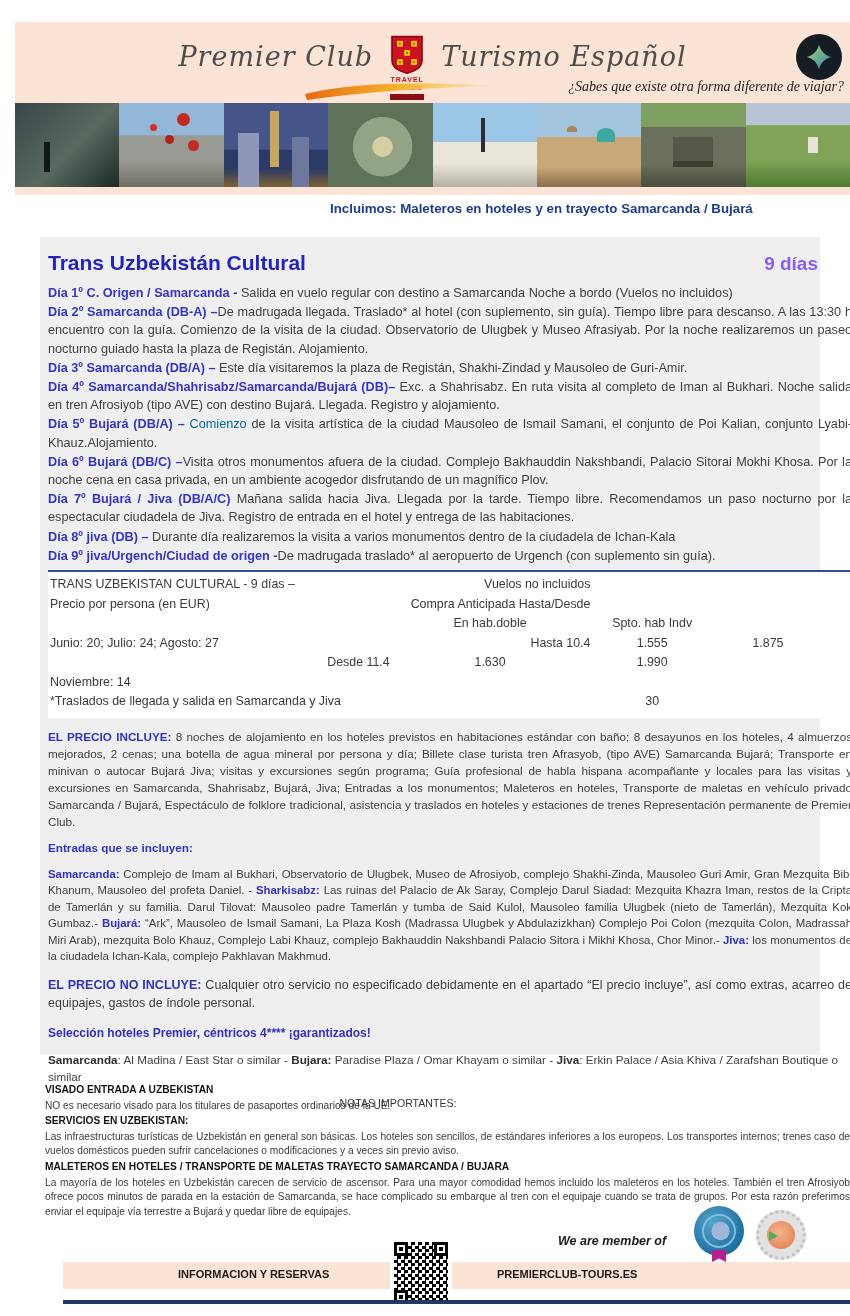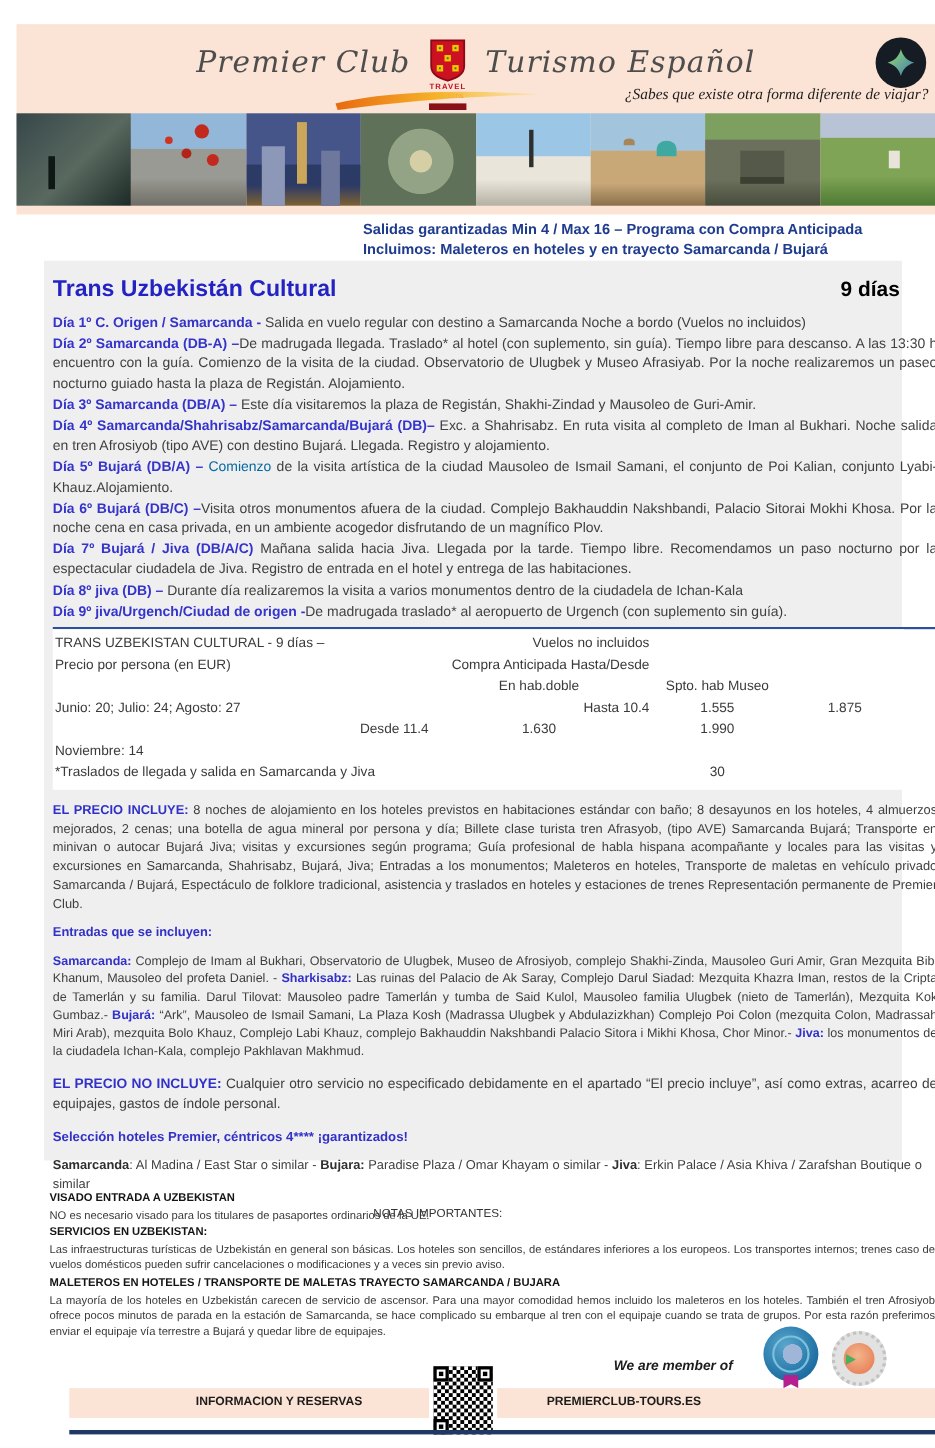--- a/index.html
+++ b/index.html
@@ -46,21 +46,21 @@
 
   
   .banner{position:absolute;top:200px;left:330px;width:520px;font-weight:bold;font-size:13.3px;
           line-height:18px;color:#1e3b8e;}
 
   
   .panel{position:absolute;top:237px;left:40px;width:780px;height:818px;background:#f0eff0;}
   .panel-inner{padding:14px 0 0 8px;}
   .title-row{display:flex;justify-content:space-between;align-items:baseline;width:770px;}
   .doc-title{font-size:21px;font-weight:bold;color:#2323c3;}
-  .doc-days{font-size:19px;font-weight:bold;color:#000000;}
+  .doc-days{font-size:19px;font-weight:bold;color:#8b5cf6;}
 
   .days{width:804px;margin-top:9px;}
   .days p{margin:1px 0;font-size:12.7px;line-height:18.2px;text-align:justify;}
   .dh{color:#3434cb;font-weight:bold;}
   .dh2{color:#0369a1;margin-top:40px;}
 
   .hr-blue{width:804px;border:none;border-top:2px solid #2e4ea0;margin:5px 0 0 0;}
 
   .price-table{width:772px;background:#fff;padding:3px 0 6px 2px;font-size:12.4px;color:#3a3a3a;}
   .trow{display:grid;grid-template-columns:44% 26% 16% 14%;line-height:19.5px;}
@@ -177,21 +177,20 @@
     <div class="photo p2"></div>
     <div class="photo p3"></div>
     <div class="photo p4"></div>
     <div class="photo p5"></div>
     <div class="photo p6"></div>
     <div class="photo p7"></div>
     <div class="photo p8"></div>
   </div>
 
   <div class="banner">
-    <div>Salidas garantizadas Min 4 / Max 16 – Programa con Compra Anticipada</div>
     <div>Incluimos: Maleteros en hoteles y en trayecto Samarcanda / Bujará</div>
   </div>
 
   <div class="panel">
     <div class="panel-inner">
       <div class="title-row">
         <span class="doc-title">Trans Uzbekistán Cultural</span>
         <span class="doc-days">9 días</span>
       </div>
 
@@ -216,21 +215,21 @@
             <span></span>
             <span></span>
         </div>
         <div class="trow">
           <span>Precio por persona (en EUR)</span>
           <span class="tc2">Compra Anticipada Hasta/Desde</span>
         </div>
         <div class="trow">
             <span></span>
           <span class="tc3">En hab.doble</span>
-          <span class="tc4">Spto. hab Museo</span>
+          <span class="tc4">Spto. hab Indv</span>
         </div>
         <div class="trow">
           <span>Junio: 20; Julio: 24; Agosto: 27</span>
           <span class="tc2">Hasta 10.4</span>
           <span class="tc3">1.555</span>
           <span class="tc4">1.875</span>
         </div>
         <div class="trow">
           <span class="tc2">Desde 11.4</span>
           <span class="tc3">1.630</span>

